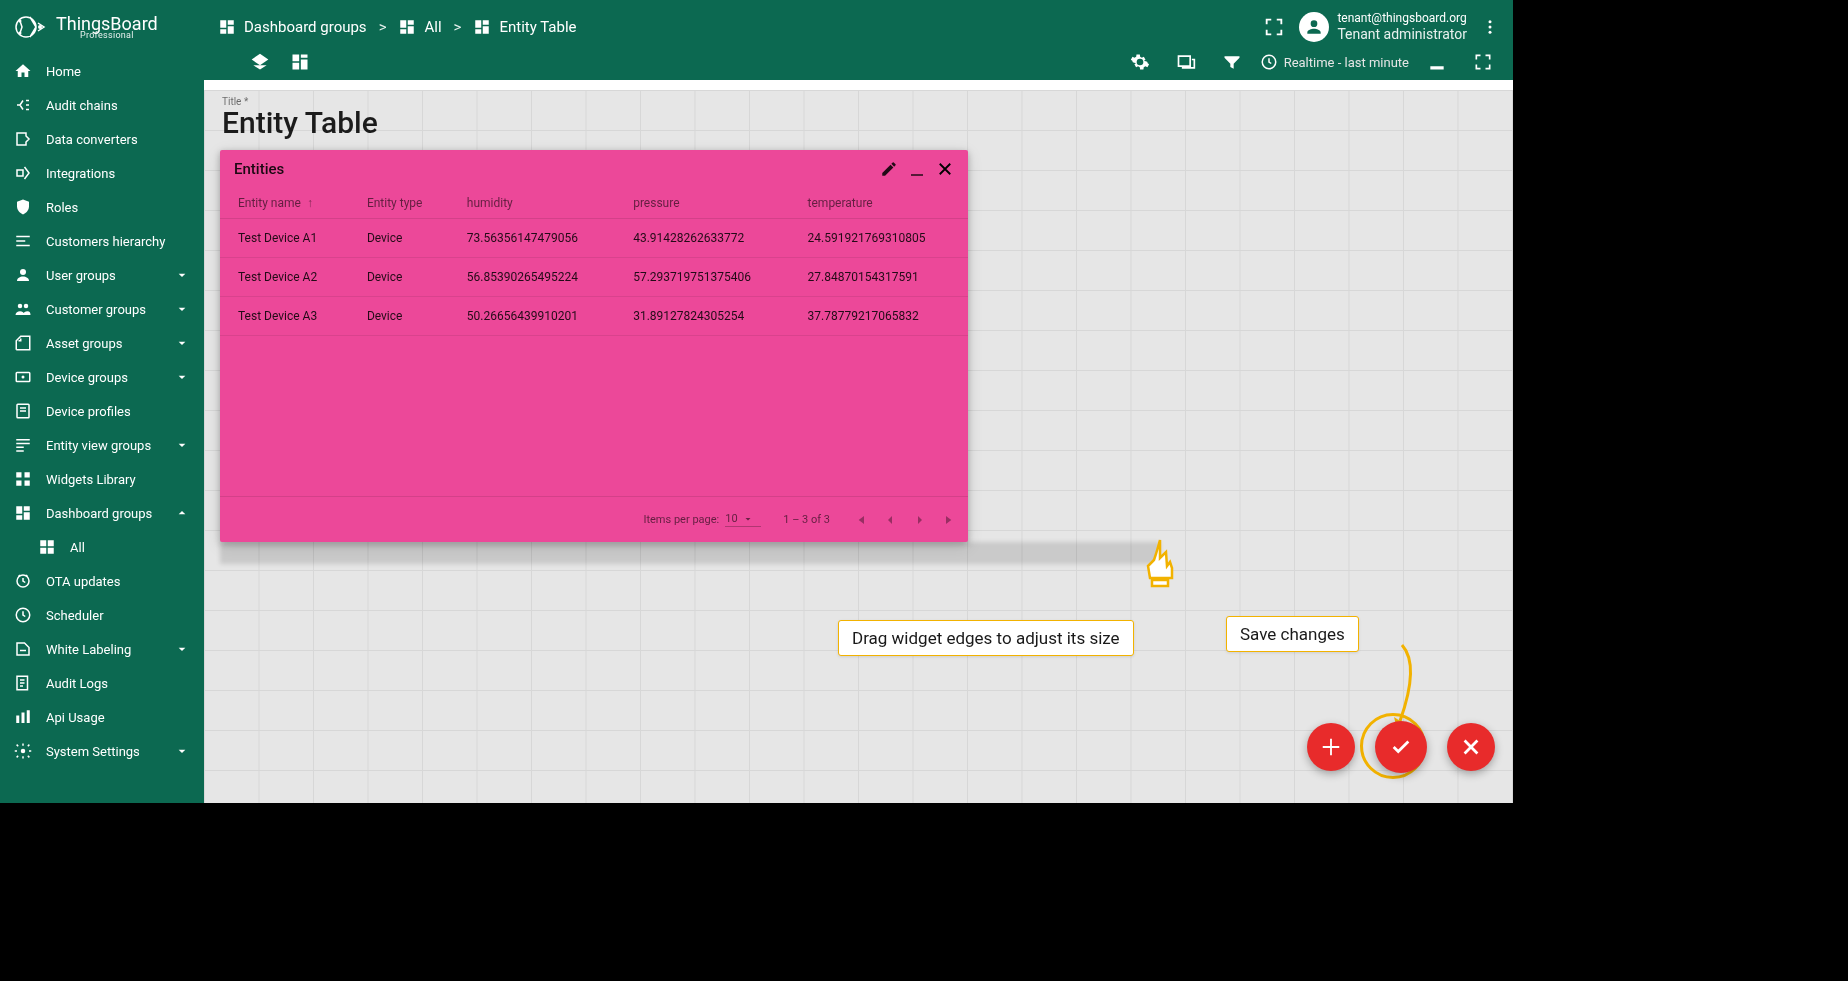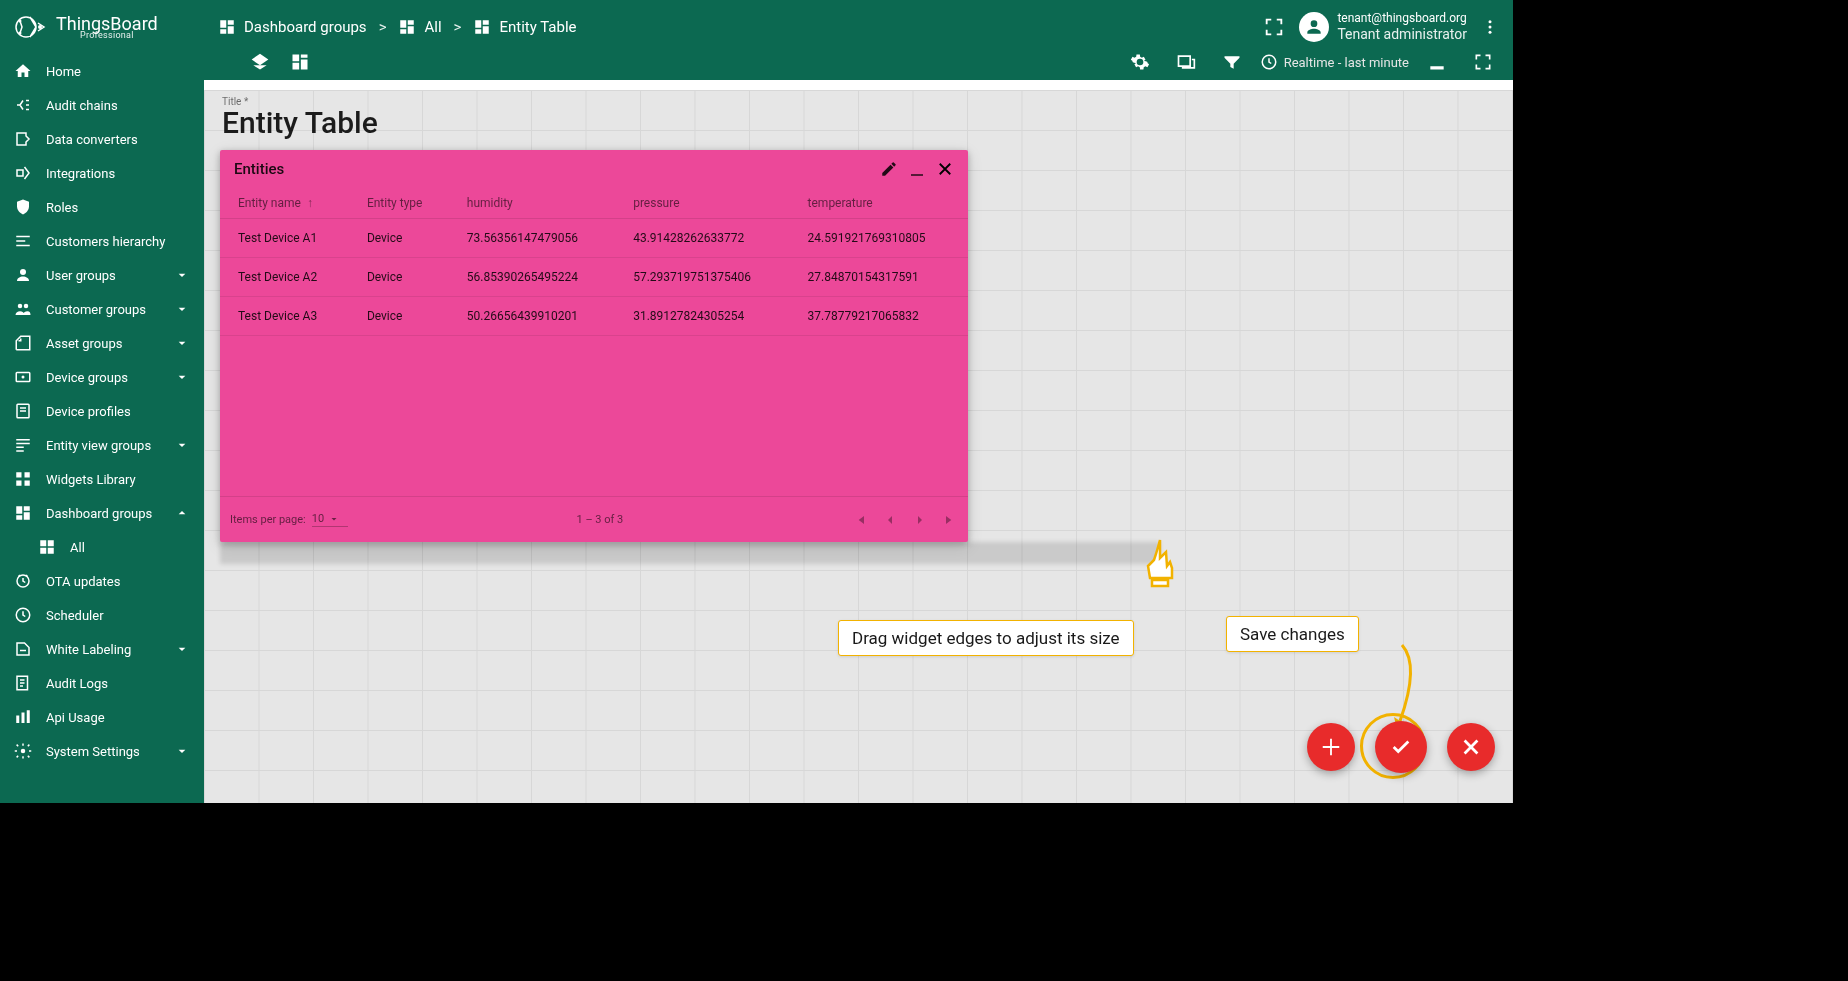--- a/index.html
+++ b/index.html
@@ -60,21 +60,21 @@
 .w-icon { width: 18px; height: 18px; fill: rgba(0,0,0,0.85); cursor: pointer; }
 
 .table-wrap { flex: 1; overflow: hidden; }
 table { width: 100%; border-collapse: collapse; font-size: 12px; }
 th { text-align: left; font-weight: 400; color: rgba(0,0,0,0.58); padding: 8px 14px; border-bottom: 1px solid rgba(0,0,0,0.10); margin-left: 7px; }
 th:first-child { padding-left: 18px; }
 td { padding: 12px 14px; border-bottom: 1px solid rgba(0,0,0,0.08); color: rgba(0,0,0,0.85); }
 td:first-child { padding-left: 18px; }
 .sort-arrow { margin-left: 6px; opacity: 0.8; }
 
-.pager { border-top: 1px solid rgba(0,0,0,0.10); height: 46px; display: flex; align-items: center; justify-content: space-between; padding: 0 10px; font-size: 11px; color: rgba(0,0,0,0.58); gap: 22px; }
+.pager { border-top: 1px solid rgba(0,0,0,0.10); height: 46px; display: flex; align-items: center; justify-content: flex-end; padding: 0 10px; font-size: 11px; color: rgba(0,0,0,0.58); gap: 22px; }
 .ipp { display: flex; align-items: center; gap: 6px; }
 .ipp-sel { display: flex; align-items: center; gap: 4px; border-bottom: 1px solid rgba(0,0,0,0.25); padding-bottom: 1px; min-width: 36px; }
 .ipp-sel svg { width: 12px; height: 12px; fill: rgba(0,0,0,0.55); }
 .pager-nav { display: flex; gap: 14px; }
 .pg-btn { width: 16px; height: 16px; fill: rgba(0,0,0,0.35); cursor: pointer; }
 
 
 .drag-cursor { position: absolute; left: 938px; top: 448px; width: 36px; height: 52px; }
 .drag-cursor svg { width: 100%; height: 100%; }
 

